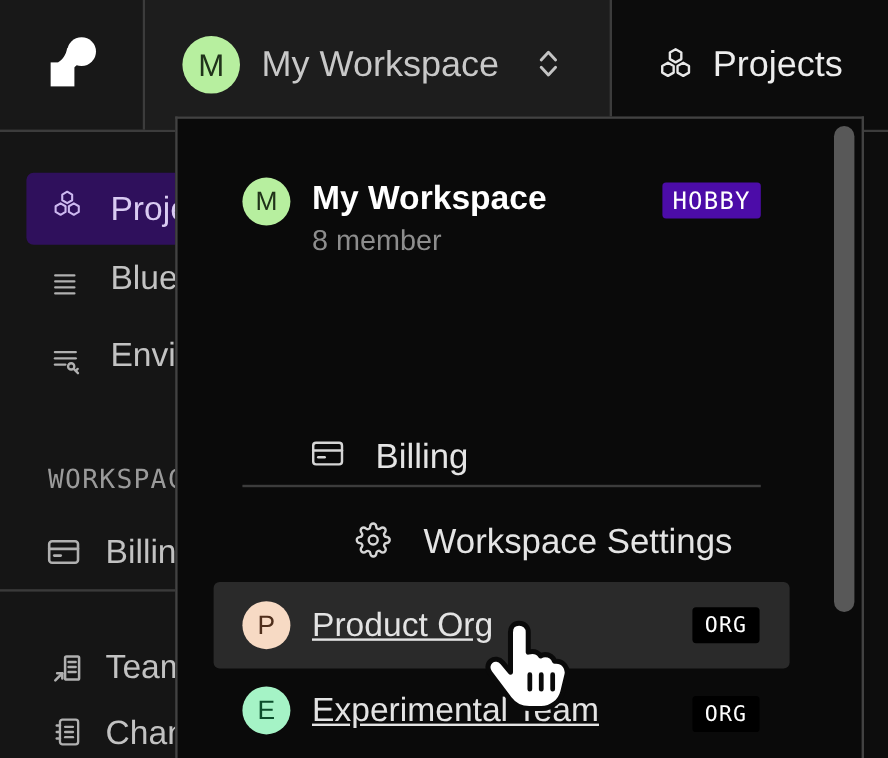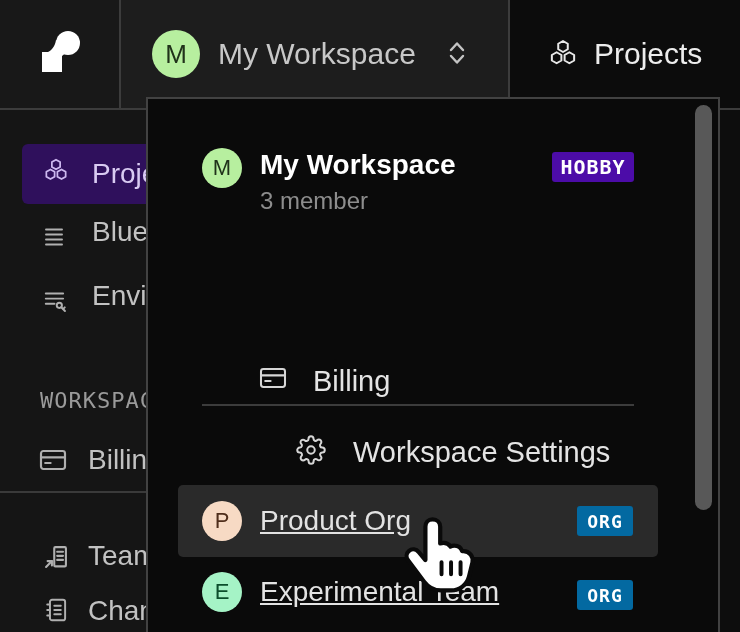--- a/index.html
+++ b/index.html
@@ -37,36 +37,36 @@
   .side-divider{position:absolute;left:0;top:381px;width:160px;height:2px;background:#3a3a3a;}
 
   
   .dropdown{position:absolute;left:146px;top:97px;width:574px;height:537px;background:#0a0a0a;
           border:2px solid #424242;border-bottom:none;box-sizing:border-box;z-index:10;}
   .dd-avatar{position:absolute;width:40px;height:40px;border-radius:50%;
           display:flex;align-items:center;justify-content:center;font-size:22px;font-weight:500;}
   .dd-title{position:absolute;left:112px;top:50px;font-size:28px;font-weight:700;color:#ffffff;white-space:nowrap;}
   .dd-members{position:absolute;left:112px;top:88px;font-size:24px;color:#8d8d8d;white-space:nowrap;}
   .badge{position:absolute;display:flex;align-items:center;justify-content:center;
-          font-family:"DejaVu Sans Mono",monospace;color:#fff;border-radius:3px;letter-spacing:1px;font-weight:bold;}
+          font-family:"DejaVu Sans Mono",monospace;color:#fff;border-radius:3px;letter-spacing:1px;}
   .badge-hobby{left:404px;top:53px;width:82px;height:30px;font-size:20px;background:#4c0ca8;}
   .dd-item{position:absolute;left:0;width:100%;height:60px;cursor:pointer;}
   .dd-item .mi-icon{position:absolute;left:110px;top:16px;}
   .dd-item .mi-label{position:absolute;left:165px;top:15px;font-size:29px;color:#e4e4e4;white-space:nowrap;}
   .dd-item-billing{top:251px;}
   .dd-item-settings{top:322px;margin-left:40px;}
   .dd-divider{position:absolute;left:54px;top:305px;width:432px;height:2px;background:#3c3c3c;}
   .dd-switch-label{position:absolute;left:52px;top:344px;font-family:"DejaVu Sans Mono",monospace;
           font-size:22px;letter-spacing:1.5px;color:#a0a0a0;white-space:nowrap;}
   .ws-row{position:absolute;left:30px;width:480px;height:72px;border-radius:5px;cursor:pointer;}
   .ws-row-product{top:386px;background:#2a2a2a;}
   .ws-row-exp{top:457px;}
   .ws-row .dd-avatar{left:24px;top:16px;}
   .ws-row .ws-name{position:absolute;left:82px;top:20px;font-size:28px;color:#e3e3e3;white-space:nowrap;text-decoration:underline;}
-  .badge-org{left:399px;top:21px;width:56px;height:30px;font-size:18px;background:#0369a1;}
+  .badge-org{left:399px;top:21px;width:56px;height:30px;font-size:18px;background:#000000;}
   .av-m{background:#b7ef9f;color:#20321a;}
   .av-p{background:#f7dac4;color:#4f2e1b;}
   .av-e{background:#a5f3c6;color:#0b4e2b;}
   .dd-header-avatar{left:54px;top:49px;}
 
   
   .scroll-thumb{position:absolute;left:695px;top:105px;width:17px;height:405px;border-radius:9px;
           background:#585858;z-index:20;cursor:pointer;}
 
   
@@ -194,21 +194,21 @@
       </svg>
       <span class="side-text" style="left:88px;top:485px">Changelog</span>
     </div>
   </nav>
 
   <div class="dropdown">
 
     <span class="dd-avatar av-m dd-header-avatar">M</span>
     <span class="dd-title">My Workspace</span>
     <span class="badge badge-hobby">HOBBY</span>
-    <span class="dd-members">3 member</span>
+    <span class="dd-members">8 member</span>
 
     <div class="dd-item dd-item-billing">
       <svg class="mi-icon" width="30" height="24" viewBox="0 0 24 20">
         <g stroke="#d6d6d6" stroke-width="1.7" fill="none" stroke-linecap="round">
           <rect x="2" y="2.5" width="20" height="15" rx="2"></rect>
           <path d="M2 7.8 H22"></path>
             <path d="M5.5 12.5 H10"></path>
         </g>
       </svg>
       <span class="mi-label">Billing</span>

